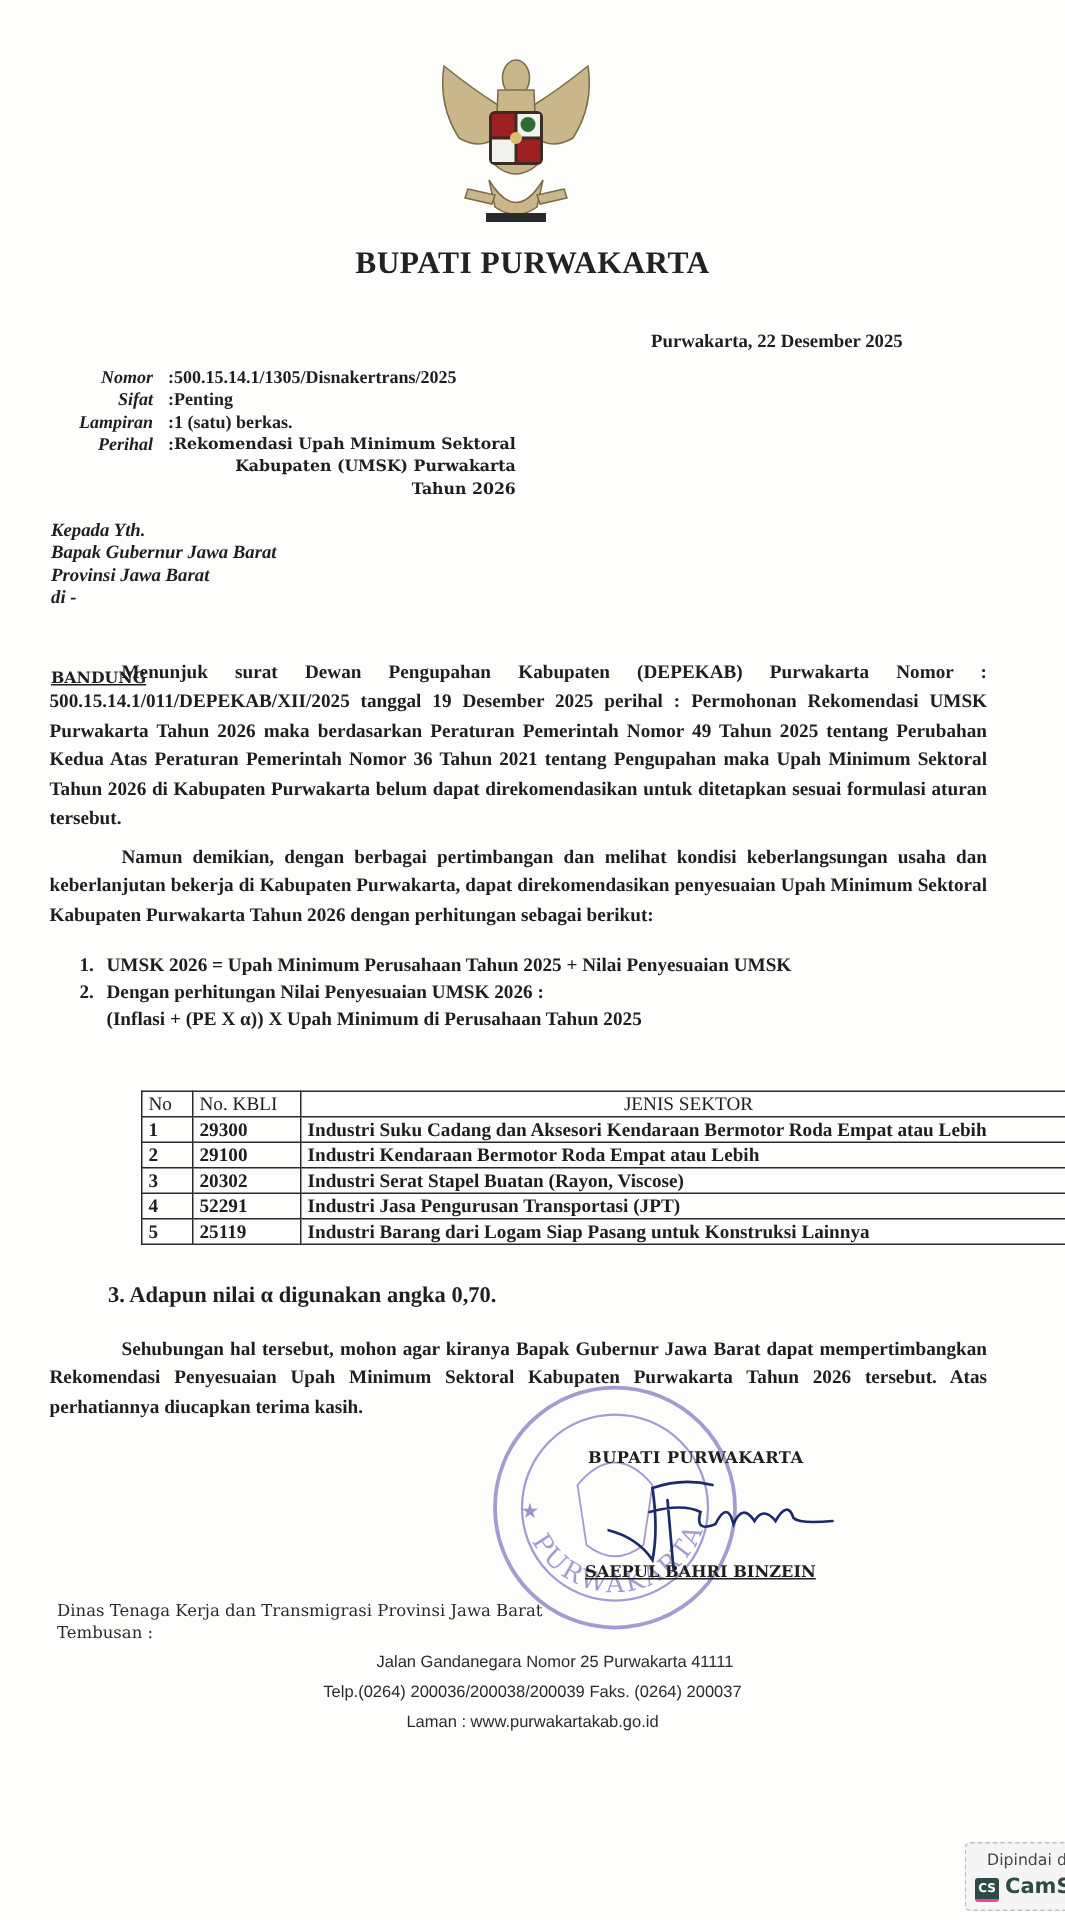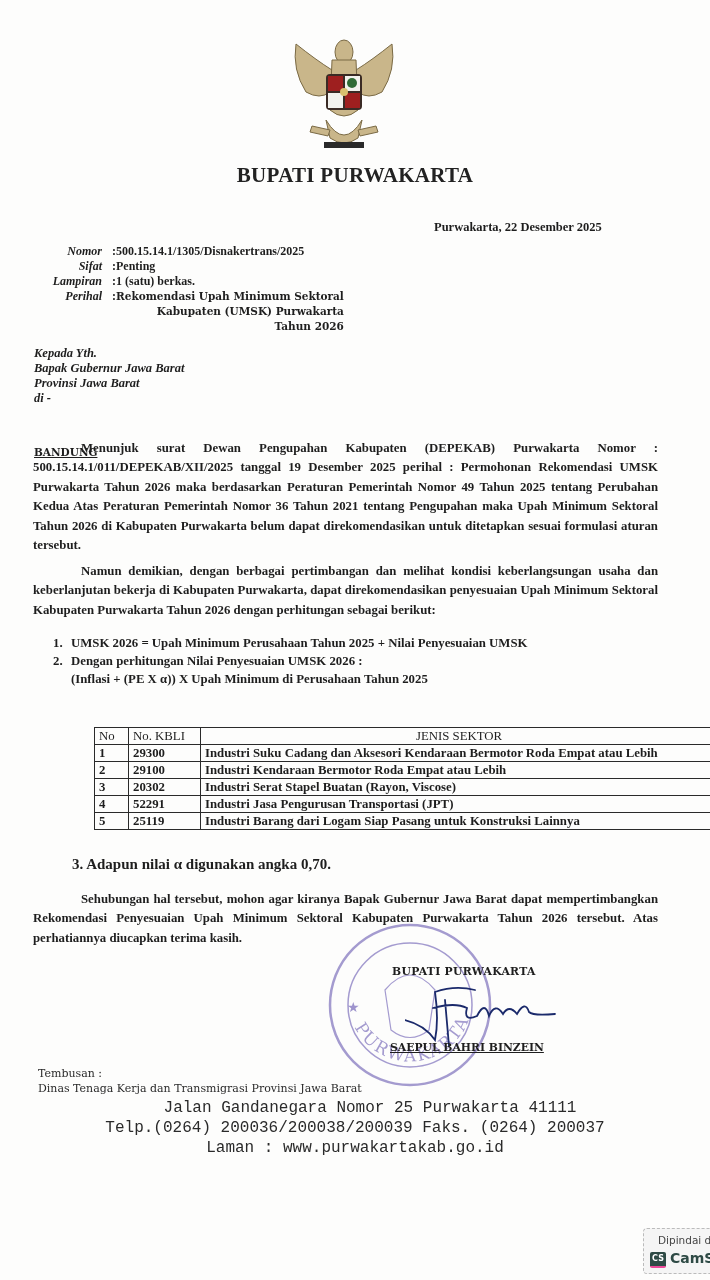--- a/index.html
+++ b/index.html
@@ -37,21 +37,21 @@
     table.kbli th, table.kbli td { border: 1.5px solid #2a2a2a; padding: 0 4px; vertical-align: top; line-height: 16px; }
     table.kbli th { font-weight: normal; }
     table.kbli td.desc { text-align: justify; text-align-last: left; }
     .item3 { left: 72px; top: 856px; font-family: "Liberation Serif", serif; font-weight: bold; font-size: 15px; }
     .p3 { left: 33px; top: 890px; width: 625px; text-indent: 48px; }
     .stamp { left: 325px; top: 920px; width: 170px; height: 170px; }
     .sign-title { left: 392px; top: 965px; font-family: "DejaVu Serif", serif; font-weight: bold; font-size: 10.8px; letter-spacing: 0.3px; }
     .signature { left: 405px; top: 980px; width: 170px; height: 70px; }
     .sign-name { left: 390px; top: 1041px; font-family: "DejaVu Serif", serif; font-weight: bold; font-size: 10.8px; text-decoration: underline; }
     .cc { left: 38px; top: 1066px; font-family: "DejaVu Serif", serif; font-size: 11px; line-height: 15px; color: #2a2a2a; }
-    .footer { left: 0; width: 710px; top: 1098px; text-align: center; font-family: Liberation Mono, monospace; font-size: 16px; line-height: 20px; color: #2a2a2a; }
+    .footer { left: 0; width: 710px; top: 1098px; text-align: center; font-family: Liberation Sans, sans-serif; font-size: 11px; line-height: 20px; color: #2a2a2a; }
     .footer .l1 { padding-left: 30px; }
     .footer .l3 { }
     .scan-badge {
       left: 643px; top: 1228px; width: 80px; height: 44px; border: 1px dashed #bbb; border-radius: 4px; background: #f5f5f5;
       font-family: "DejaVu Sans", sans-serif; overflow: hidden;
     }
     .scan-badge .t1 { position: absolute; left: 14px; top: 5px; font-size: 10.5px; color: #444; white-space: nowrap; }
     .scan-badge .logo { position: absolute; left: 6px; top: 23px; width: 16px; height: 14px; background: #2e4a45; border-radius: 2px; color: #fff; font-size: 8px; font-weight: bold; text-align: center; line-height: 14px; border-bottom: 2px solid #ec4899; }
     .scan-badge .t2 { position: absolute; left: 26px; top: 21px; font-size: 14px; font-weight: bold; color: #2e4a45; white-space: nowrap; }
   </style>
@@ -202,22 +202,22 @@
 
 <div class="abs signature">
   <svg width="170" height="70" viewBox="0 0 170 70">
     <path d="M0 40 Q20 45 30 60 Q34 40 30 12 Q50 5 70 10 M28 28 Q50 22 62 28 Q58 42 72 36 Q80 20 84 36 Q90 22 98 34 Q104 24 112 34 Q120 20 124 32 Q128 36 150 34 M40 20 L44 66" fill="none" stroke="#1b2a6b" stroke-width="1.8" stroke-linecap="round"></path>
   </svg>
 </div>
 
 <div class="abs sign-name">SAEPUL BAHRI BINZEIN</div>
 
 <div class="abs cc">
+  <div>Dinas Tenaga Kerja dan Transmigrasi Provinsi Jawa Barat</div>
   <div>Tembusan :</div>
-  <div>Dinas Tenaga Kerja dan Transmigrasi Provinsi Jawa Barat</div>
 </div>
 
 <div class="abs footer">
   <div class="l1">Jalan Gandanegara Nomor 25 Purwakarta 41111</div>
   <div>Telp.(0264) 200036/200038/200039 Faks. (0264) 200037</div>
   <div class="l3">Laman : www.purwakartakab.go.id</div>
 </div>
 
 <div class="abs scan-badge">
   <span class="t1">Dipindai dengan</span>

